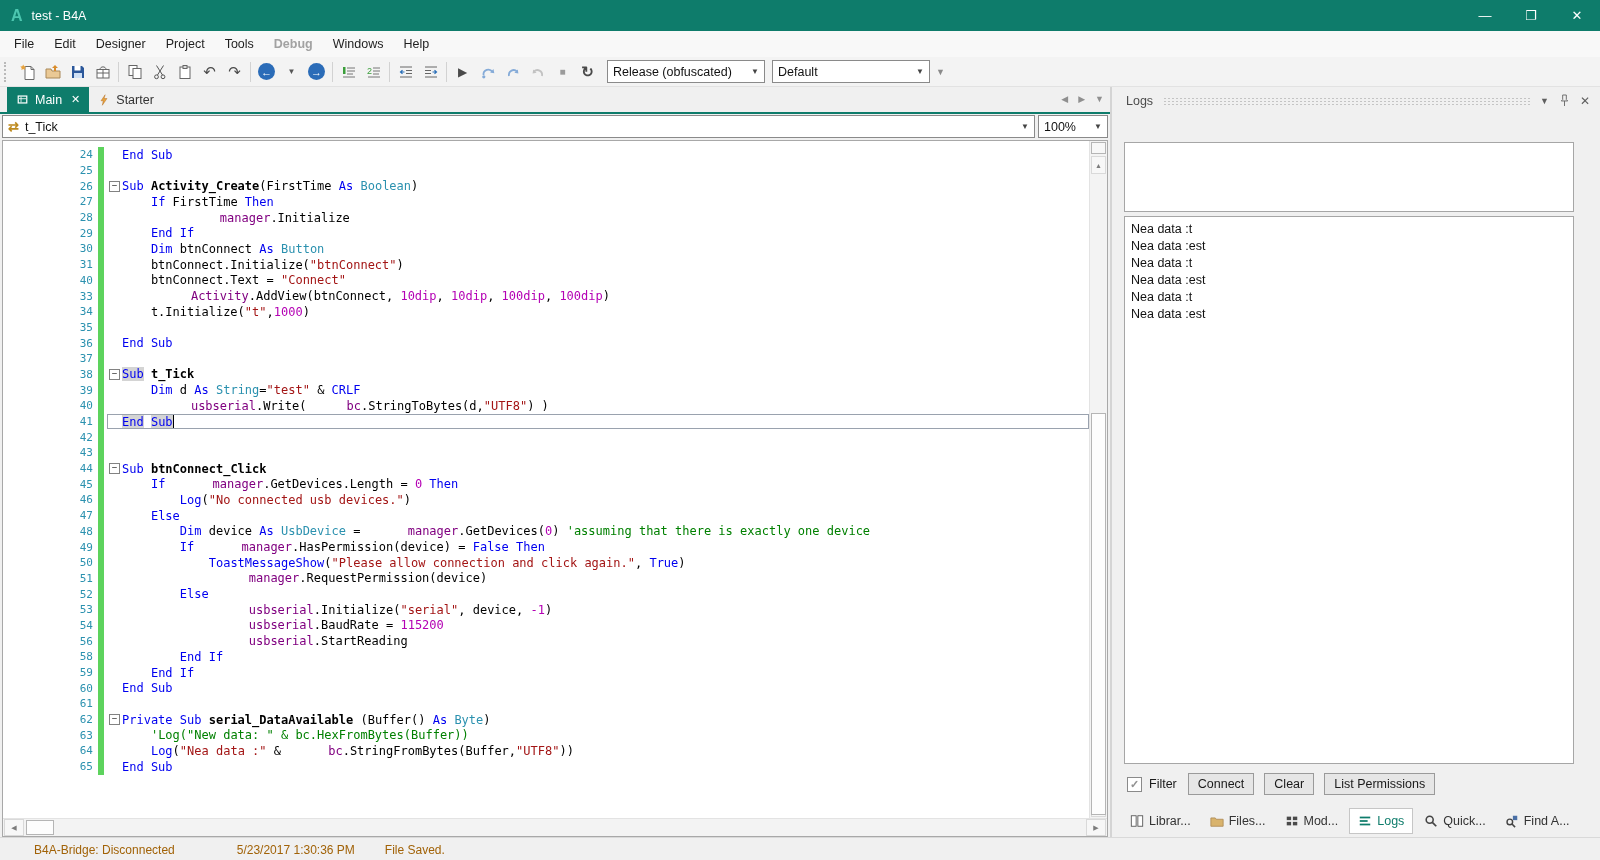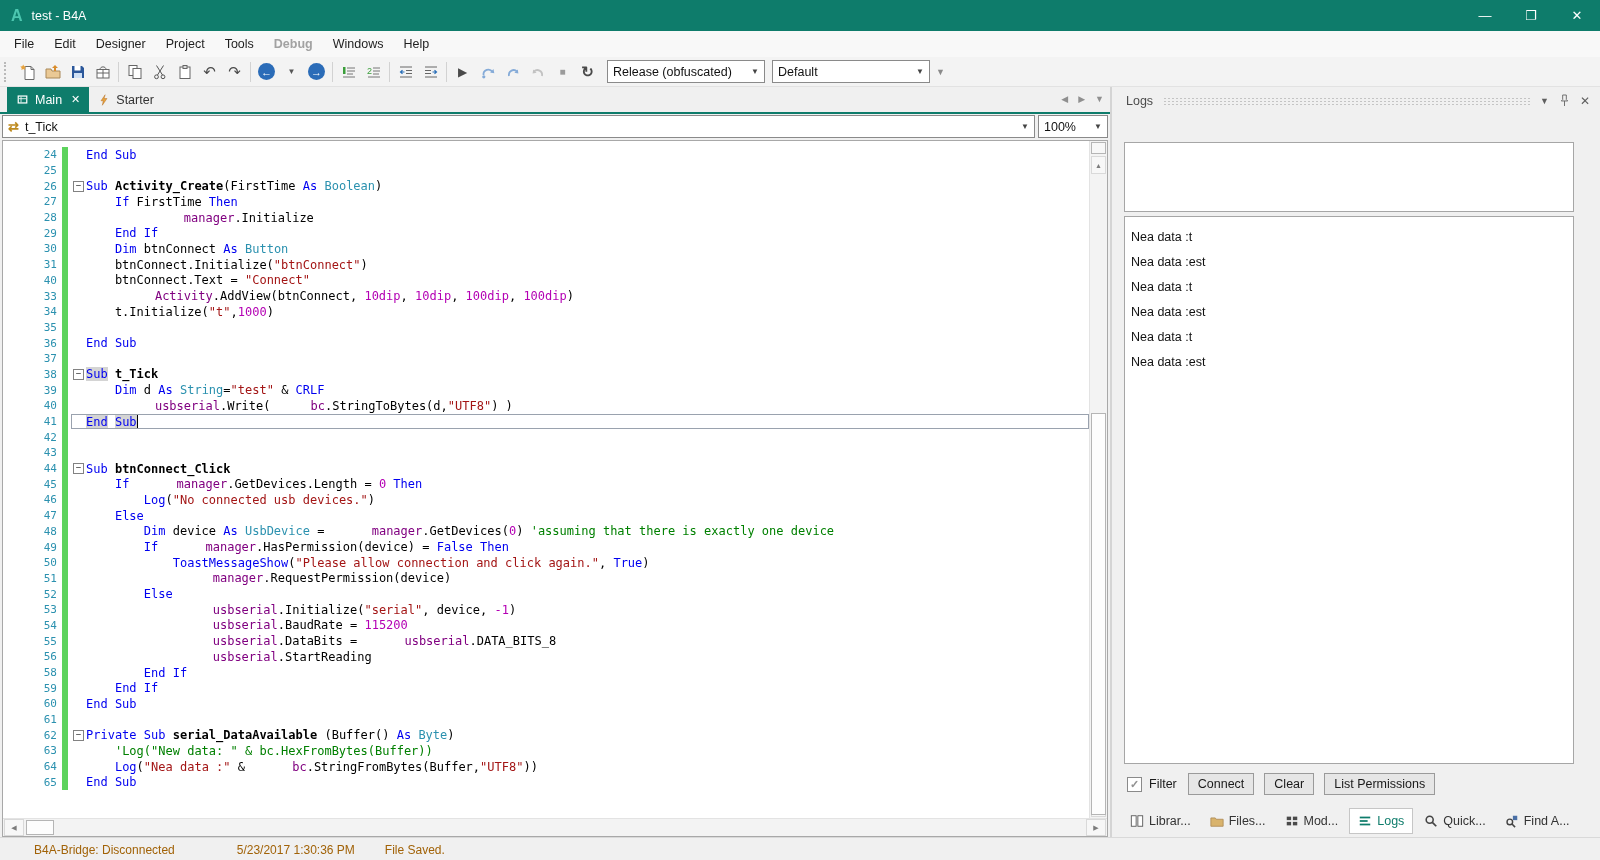--- a/index.html
+++ b/index.html
@@ -37,21 +37,21 @@
   .tabnav{position:absolute;right:6px;top:7px;display:flex;gap:10px;color:#8f8f8f;font-size:9px;}
   .comborow{height:24px;display:flex;background:#f0f0f0;padding:1px 2px;gap:3px;}
   .subcombo{flex:1;margin-left:0;}
   .zoomcombo{width:58px;margin-left:0;}
   .eventicon{color:#bd8a1e;font-weight:bold;font-size:13px;margin-right:6px;}
   
   .editorwrap{flex:1;display:flex;flex-direction:column;border:1px solid #a8a8a8;margin:0 2px;background:#fff;overflow:hidden;}
   .codearea{flex:1;display:flex;overflow:hidden;}
   .codecol{flex:1;padding-top:6px;font-family:"DejaVu Sans Mono",monospace;font-size:12px;color:#000;overflow:hidden;}
   .cl{height:15.7px;display:flex;align-items:center;}
-  .lnum{width:54px;text-align:right;color:#2b91af;font-size:11px;padding-right:5px;flex:none;font-family:"DejaVu Sans Mono",monospace;}
+  .lnum{width:54px;text-align:right;color:#2b91af;font-size:11px;padding-right:5px;flex:none;font-family:"DejaVu Sans Mono",monospace;padding-left:36px;}
   .chbar{width:6px;height:15.7px;background:#5dd35d;margin-right:3px;flex:none;}
   .linebody{flex:1;display:flex;align-items:center;height:15.7px;}
   .linebody.cur{outline:1px solid #9aa2ae;outline-offset:-1px;}
   .foldcol{width:15px;flex:none;display:flex;align-items:center;justify-content:center;}
   .fold{width:9px;height:9px;border:1px solid #828282;font-size:9px;line-height:7px;text-align:center;color:#333;background:#fff;}
   .codetext{white-space:pre;}
   .c-p{color:#000;}
   .c-k{color:#0000f0;}
   .c-t{color:#2b91af;}
   .c-s{color:#a31515;}
@@ -71,21 +71,21 @@
   .hbtn{width:18px;height:15px;display:flex;align-items:center;justify-content:center;font-size:7px;color:#7c7c7c;border:1px solid #d9d9d9;background:#f7f7f7;margin:0 1px;}
   .hthumb{width:26px;height:13px;background:#fdfdfd;border:1px solid #b5b5b5;margin-left:1px;}
   
   .rightpane{flex:1;background:#f0f0f0;display:flex;flex-direction:column;border-left:2px solid #d4d4d4;}
   .logshead{height:27px;display:flex;align-items:center;padding:0 10px 0 14px;gap:10px;color:#5a5a5a;}
   .logstitle{font-size:12.5px;color:#4c4c4c;}
   .dots{flex:1;height:9px;background-image:radial-gradient(#c4c4c4 1px,transparent 1.2px);background-size:4px 3px;margin-top:2px;}
   .headicon{font-size:11px;color:#5f5f5f;display:flex;align-items:center;}
   .logbox-top{height:68px;background:#fff;border:1px solid #a6a6a6;margin:28px 26px 0 12px;flex:none;}
   .logbox-main{flex:1;background:#fff;border:1px solid #a6a6a6;margin:4px 26px 0 12px;padding:5px 6px;font-size:12.5px;color:#111;overflow:hidden;}
-  .log-line{height:17px;margin-top:8px;}
+  .log-line{height:17px;}
   .filterrow{height:40px;display:flex;align-items:center;gap:7px;padding-left:15px;flex:none;}
   .checkbox{width:13px;height:13px;border:1px solid #8a8a8a;background:#fff;color:#929292;font-size:11px;line-height:12px;text-align:center;font-weight:bold;}
   .cblabel{font-size:12.5px;color:#1a1a1a;margin-right:4px;}
   .btn{border:1px solid #9a9a9a;background:#e6e6e6;font-size:12.5px;padding:3px 9px;color:#1a1a1a;font-family:inherit;}
   .bottomtabs{height:33px;display:flex;align-items:center;padding-left:10px;gap:3px;flex:none;}
   .btab{display:flex;align-items:center;gap:5px;font-size:12.5px;color:#333;padding:5px 8px;}
   .btab.active{background:#fff;border:1px solid #c6c6c6;color:#0e7c6b;}
   .btab svg{width:14px;height:14px;}
   
   .statusbar{height:23px;background:#f0f0f0;border-top:1px solid #d9d9d9;display:flex;align-items:center;font-size:12px;color:#a16207;padding-left:34px;}
@@ -550,28 +550,20 @@
                 <span class="foldcol"></span>
                 <span class="codetext"><span class="c-p">            </span><span class="c-m">usbserial</span><span class="c-p">.Initialize(</span><span class="c-s">"serial"</span><span class="c-p">, device, </span><span class="c-n">-1</span><span class="c-p">)</span></span>
               </span>
             </div>
             <div class="cl">
               <span class="lnum">54</span>
               <span class="chbar"></span>
               <span class="linebody">
                 <span class="foldcol"></span>
                 <span class="codetext"><span class="c-p">            </span><span class="c-m">usbserial</span><span class="c-p">.BaudRate = </span><span class="c-n">115200</span></span>
-              </span>
-            </div>
-            <div class="cl">
-              <span class="lnum">55</span>
-              <span class="chbar"></span>
-              <span class="linebody">
-                <span class="foldcol"></span>
-                <span class="codetext"><span class="c-p">            </span><span class="c-m">usbserial</span><span class="c-p">.DataBits = </span><span class="c-m">usbserial</span><span class="c-p">.DATA_BITS_8</span></span>
               </span>
             </div>
             <div class="cl">
               <span class="lnum">56</span>
               <span class="chbar"></span>
               <span class="linebody">
                 <span class="foldcol"></span>
                 <span class="codetext"><span class="c-p">            </span><span class="c-m">usbserial</span><span class="c-p">.StartReading</span></span>
               </span>
             </div>

